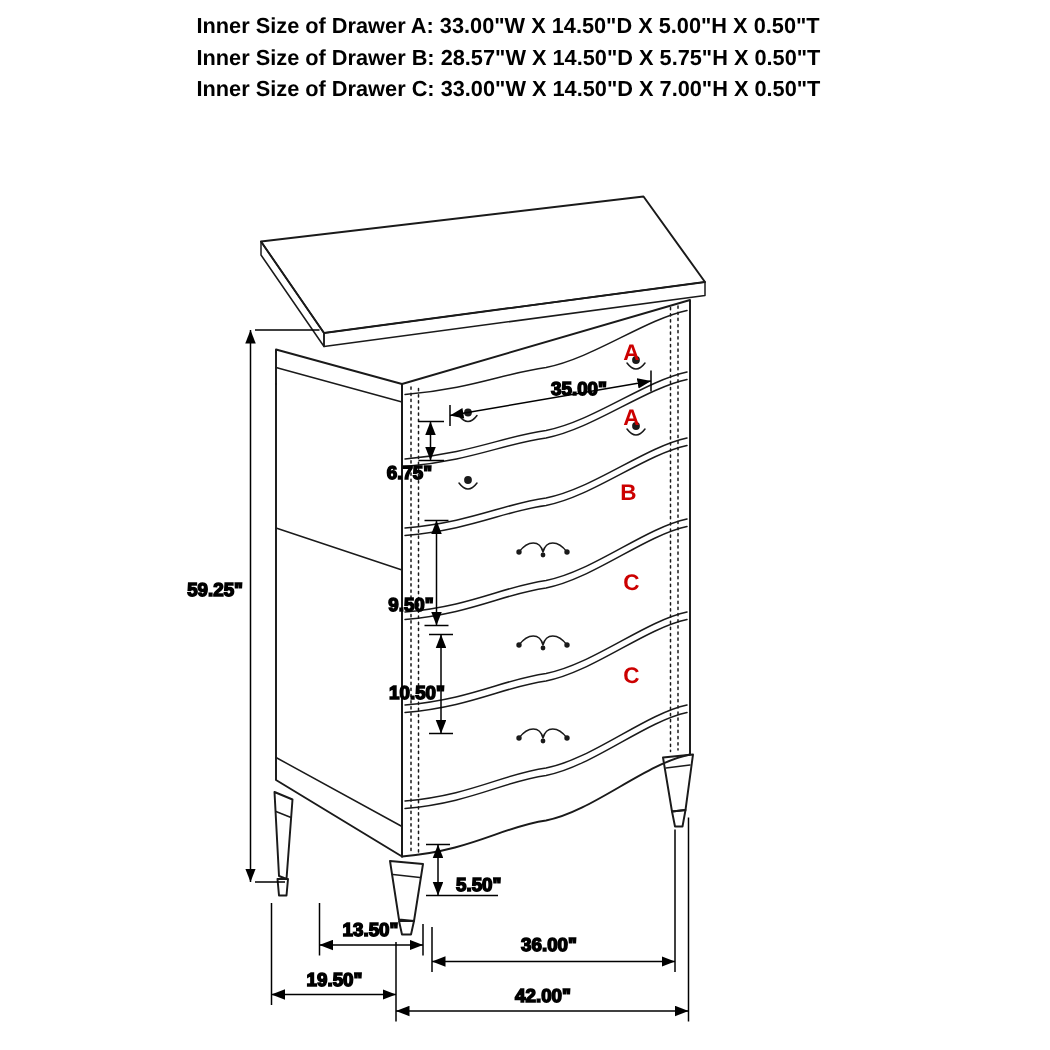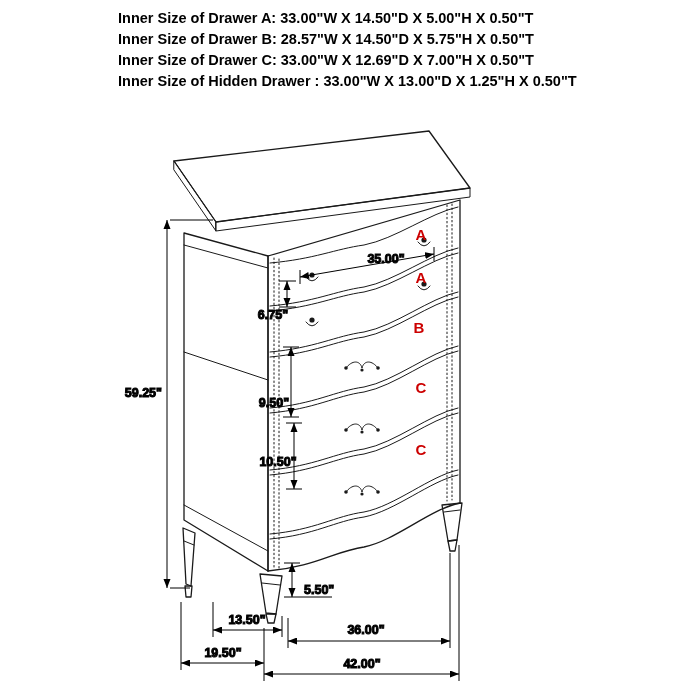--- a/index.html
+++ b/index.html
@@ -1,41 +1,40 @@
 <!DOCTYPE html>
 <html><head>
 <meta charset="utf-8">
 <style>
   html,body{margin:0;padding:0;}
   body{
     width:700px;height:700px;background:#ffffff;position:relative;
     font-family:"Liberation Sans", sans-serif;overflow:hidden;
   }
   .header{
-    position:absolute;left:118px;top:8px;width:470px;
+    position:absolute;left:131px;top:8px;width:470px;
     color:#000;font-weight:700;font-size:14.5px;line-height:21px;
     white-space:nowrap;
   }
   svg{position:absolute;left:0;top:0;}
   .ln{stroke:#1a1a1a;stroke-width:1.3;fill:none;stroke-linecap:round;stroke-linejoin:round;}
   .thin{stroke-width:1;}
   .dn{stroke:#000;stroke-width:1;fill:none;}
   .dot{stroke-dasharray:1.5,2.6;stroke-width:1;}
   .dim{font:700 12.5px "Liberation Sans", sans-serif;fill:#000;}
   .dlabel{font:700 15px "Liberation Sans", sans-serif;fill:#cc0000;}
   .fillb{fill:#1a1a1a;stroke:none;}
 </style>
 </head>
 <body>
 
 <div class="header">
   <div>Inner Size of Drawer A: 33.00"W X 14.50"D X 5.00"H X 0.50"T</div>
   <div>Inner Size of Drawer B: 28.57"W X 14.50"D X 5.75"H X 0.50"T</div>
-  <div>Inner Size of Drawer C: 33.00"W X 12.69"D X 7.00"H X 0.50"T</div>
-  <div>Inner Size of Hidden Drawer : 33.00"W X 13.00"D X 1.25"H X 0.50"T</div>
+  <div>Inner Size of Drawer C: 33.00"W X 14.50"D X 7.00"H X 0.50"T</div>
 </div>
 
 <svg width="700" height="700" viewBox="0 0 700 700">
   <defs>
     <marker id="ae" markerUnits="userSpaceOnUse" markerWidth="10" markerHeight="8" refX="9" refY="3.5" orient="auto">
       <path d="M0,0 L9,3.5 L0,7 Z" fill="#000"></path>
     </marker>
     <marker id="as" markerUnits="userSpaceOnUse" markerWidth="10" markerHeight="8" refX="0" refY="3.5" orient="auto">
       <path d="M9,0 L0,3.5 L9,7 Z" fill="#000"></path>
     </marker>

